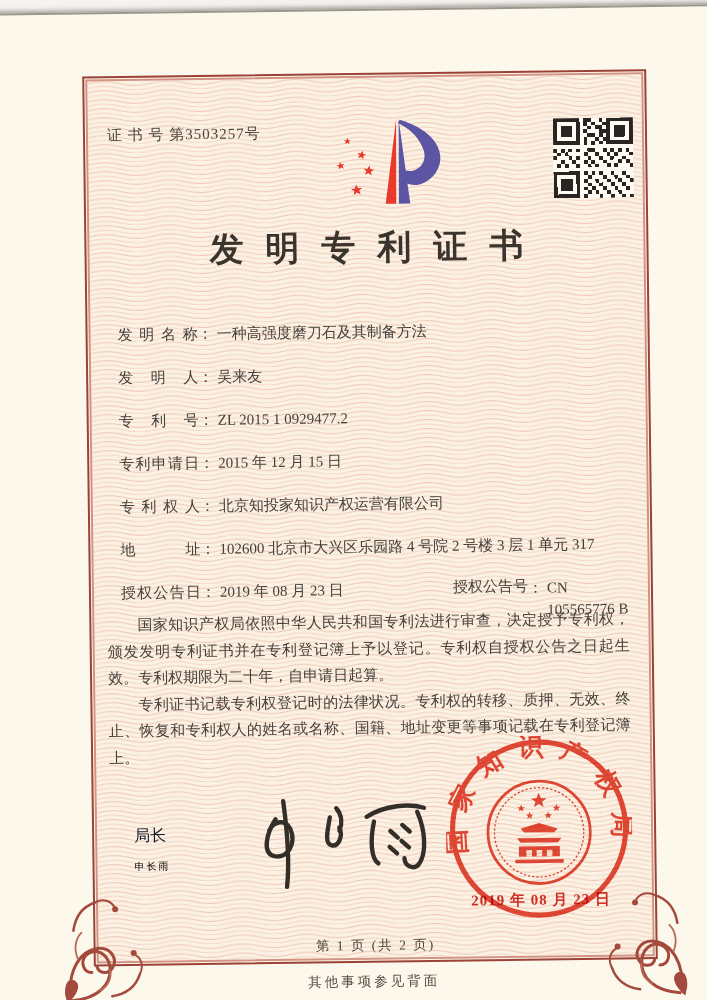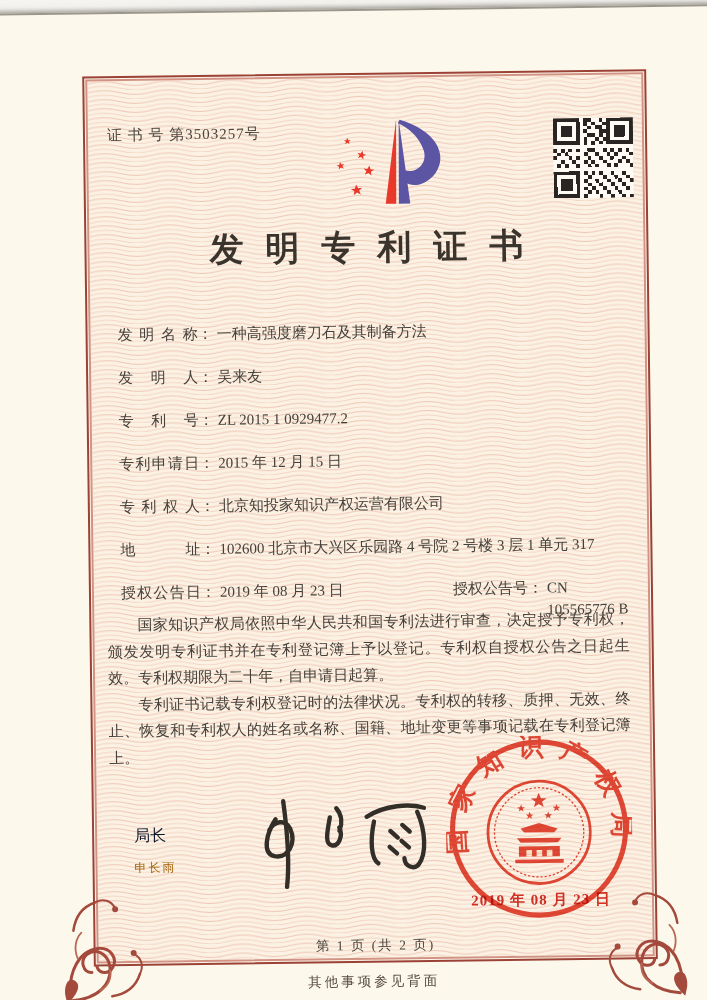--- a/index.html
+++ b/index.html
@@ -29,28 +29,28 @@
     font-size:34px;font-weight:bold;color:#3a342d;
     letter-spacing:22px;text-indent:22px;
   }
   .fields{position:absolute;left:30px;right:22px;top:246px;}
   .row{display:flex;margin-bottom:21px;font-size:15px;line-height:22px;color:#45403a;}
   .lab{display:inline-block;width:80px;flex:none;text-align:justify;text-align-last:justify;}
   .colon{flex:none;margin-right:4px;}
   .val{flex:1;min-width:0;}
   .pair-left{display:flex;width:332px;flex:none;}
   .pair-right{display:flex;flex:1;}
-  .lab-nat{flex:none;}
+  .lab-nat{flex:none;font-family:Liberation Mono, monospace;}
   .paras{
     position:absolute;left:16px;right:22px;top:534px;
     font-size:15px;line-height:26.5px;color:#46403a;text-align:justify;
   }
   .paras p{margin:0;text-indent:2em;}
   .signer-title{position:absolute;left:40px;top:748px;font-size:16px;color:#0f172a;}
-  .signer-name{position:absolute;left:40px;top:782px;font-size:12px;color:#a16207;letter-spacing:2px;}
+  .signer-name{position:absolute;left:40px;top:782px;font-size:10px;color:#000000;letter-spacing:2px;}
   .signature{position:absolute;left:140px;top:710px;width:215px;height:105px;transform:rotate(-3deg);}
   .seal{position:absolute;left:352px;top:663px;width:186px;height:186px;mix-blend-mode:multiply;opacity:.93;}
   .seal-date{
     position:absolute;left:340px;top:818px;width:212px;text-align:center;
     color:#d4342a;font-size:15px;font-weight:bold;letter-spacing:1px;mix-blend-mode:multiply;
   }
   .pagination{position:absolute;left:0;right:0;top:862px;text-align:center;font-size:13.5px;letter-spacing:2px;color:#4a443c;}
   .footer-note{
     position:absolute;left:106px;width:560px;top:962px;text-align:center;
     font-size:13.5px;letter-spacing:3px;color:#55493f;

